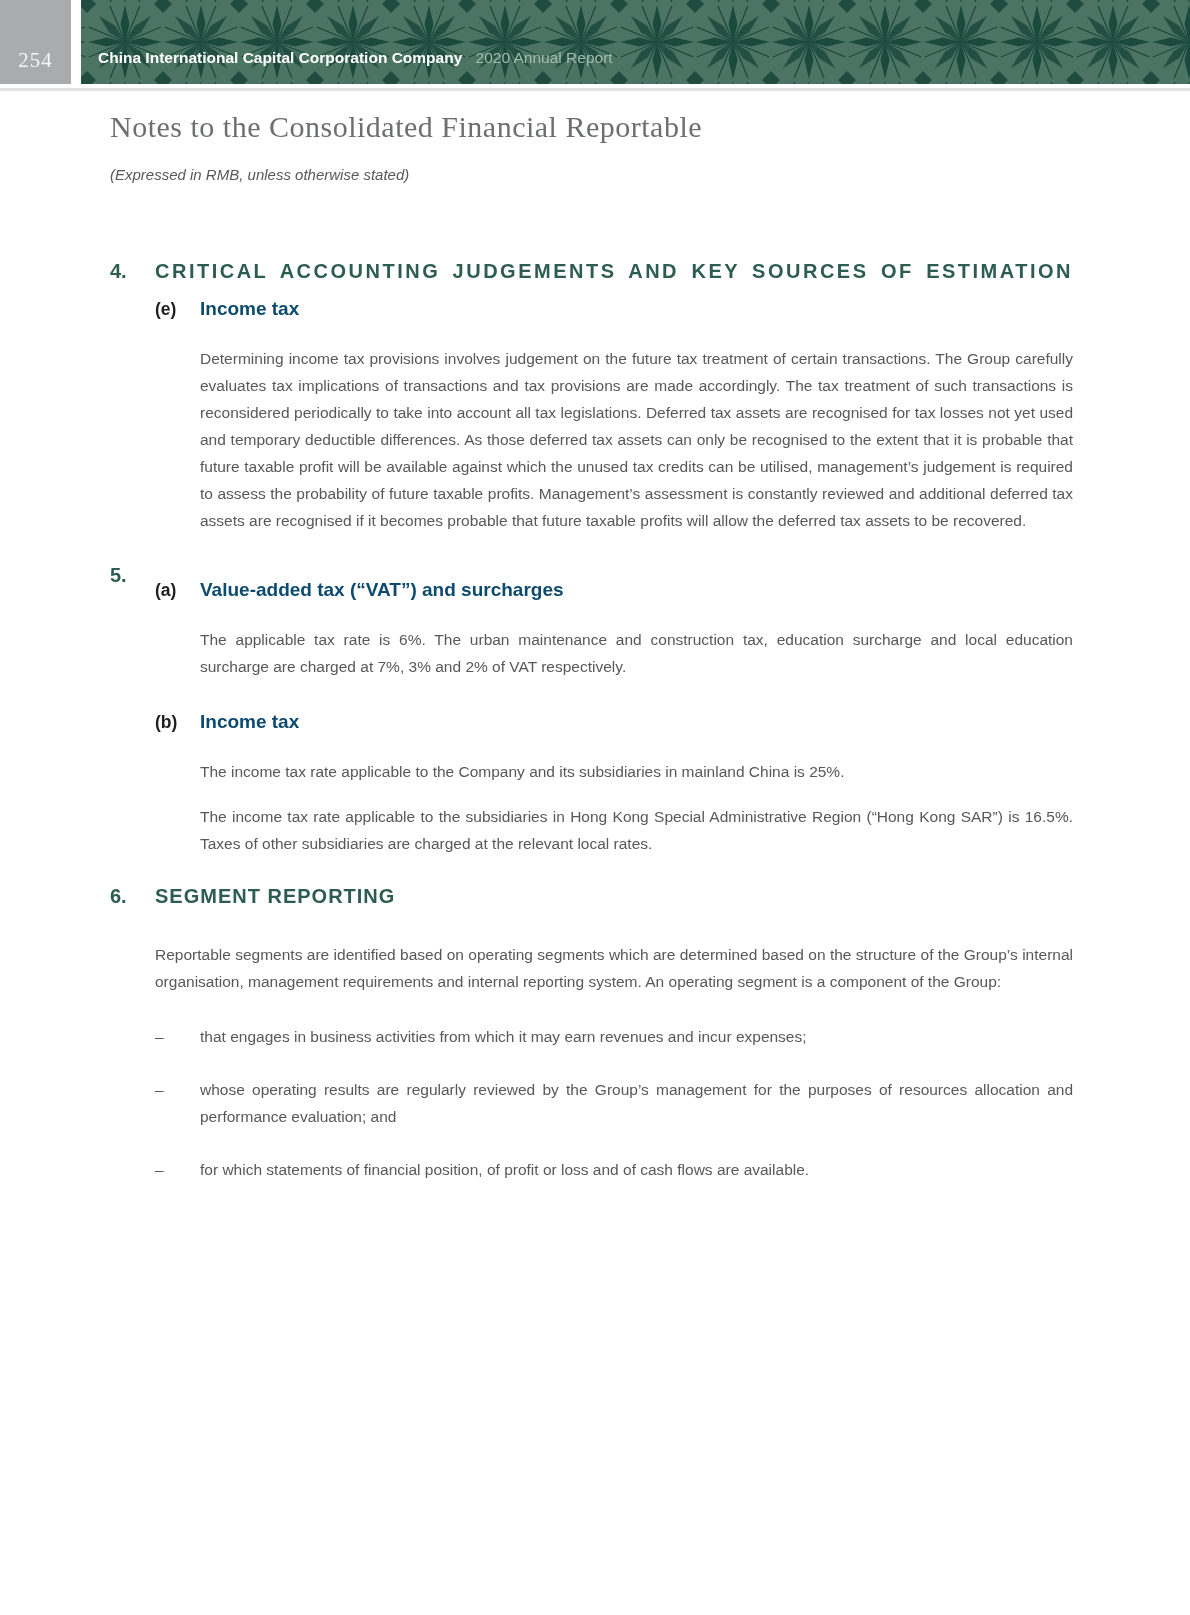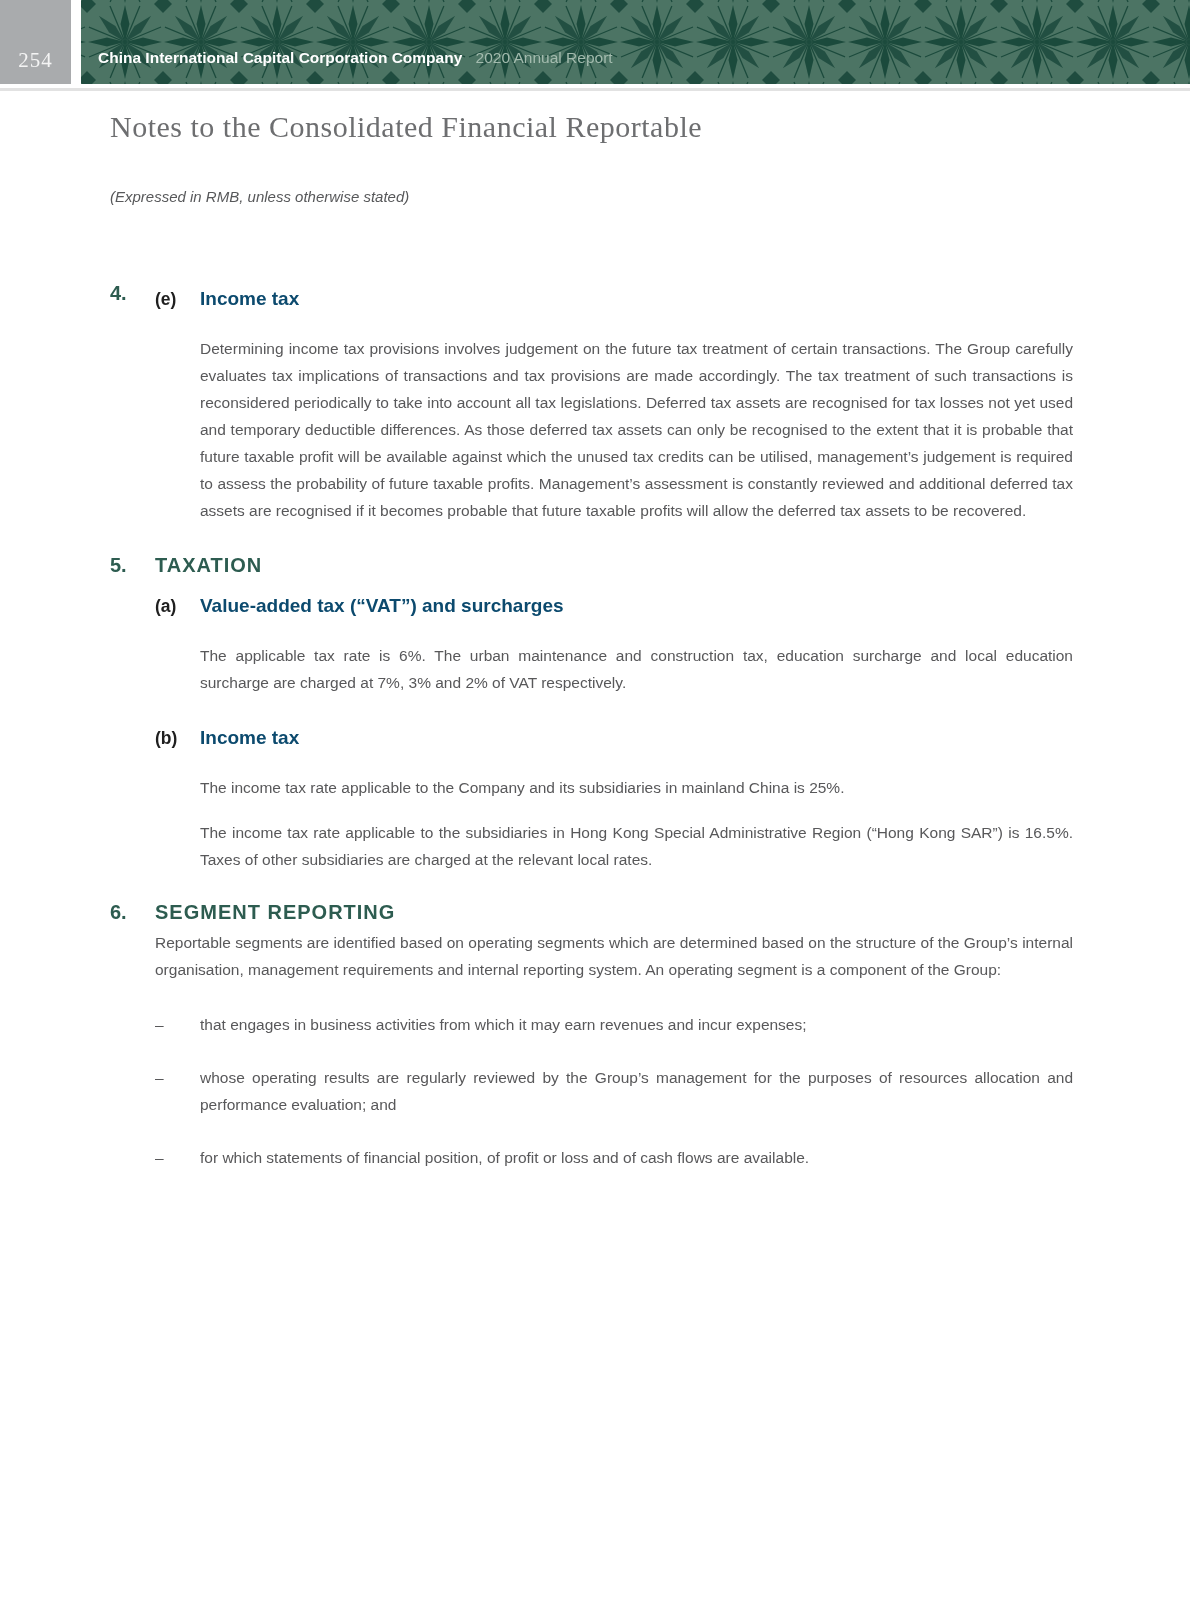--- a/index.html
+++ b/index.html
@@ -53,21 +53,21 @@
   }
   .doc-title {
     font-family: "Liberation Serif", serif;
     font-weight: 400;
     color: #6d6e70;
     font-size: 30px;
     line-height: 36px;
     letter-spacing: 0.5px;
   }
   .doc-subtitle {
-    margin-top: 42px;
+    margin-top: 20px;
     font-style: italic;
     font-size: 15px;
     color: #57585a;
     line-height: 20px;
   }
 
   .section { display: flex; }
   .sec-num {
     width: 45px;
     flex: 0 0 45px;
@@ -135,21 +135,21 @@
   .mt-b { margin-top: 30px; }
 
   .para {
     margin-top: 24px;
     font-size: 15.5px;
     line-height: 27px;
     color: #58585a;
     text-align: justify;
   }
   .para.gap { margin-top: 18px; }
-  .intro.para { margin-top: 4px; }
+  .intro.para { margin-top: 32px; }
 
   .bullet { display: flex; margin-top: 28px; }
   .bullet + .bullet { margin-top: 26px; }
   .bullet-dash {
     width: 45px;
     flex: 0 0 45px;
     font-size: 15.5px;
     line-height: 27px;
     color: #58585a;
   }
@@ -214,34 +214,34 @@
   <div class="header-rule"></div>
 
   <div class="content">
 
     <div class="doc-title">Notes to the Consolidated Financial Reportable</div>
     <div class="doc-subtitle">(Expressed in RMB, unless otherwise stated)</div>
 
     <div class="section sec4">
       <div class="sec-num">4.</div>
       <div class="sec-body">
+        <div class="sec-title-justified">CRITICAL ACCOUNTING JUDGEMENTS AND KEY SOURCES OF ESTIMATION</div>
         <div class="sub mt-e">
           <div class="sub-marker">(e)</div>
           <div class="sub-body">
             <div class="sub-title">Income tax</div>
             <div class="para">Determining income tax provisions involves judgement on the future tax treatment of certain transactions. The Group carefully evaluates tax implications of transactions and tax provisions are made accordingly. The tax treatment of such transactions is reconsidered periodically to take into account all tax legislations. Deferred tax assets are recognised for tax losses not yet used and temporary deductible differences. As those deferred tax assets can only be recognised to the extent that it is probable that future taxable profit will be available against which the unused tax credits can be utilised, management’s judgement is required to assess the probability of future taxable profits. Management’s assessment is constantly reviewed and additional deferred tax assets are recognised if it becomes probable that future taxable profits will allow the deferred tax assets to be recovered.</div>
           </div>
         </div>
       </div>
     </div>
 
     <div class="section sec5">
       <div class="sec-num">5.</div>
       <div class="sec-body">
-        <div class="sec-title">TAXATION</div>
         <div class="sub mt-a">
           <div class="sub-marker">(a)</div>
           <div class="sub-body">
             <div class="sub-title">Value-added tax (“VAT”) and surcharges</div>
             <div class="para">The applicable tax rate is 6%. The urban maintenance and construction tax, education surcharge and local education surcharge are charged at 7%, 3% and 2% of VAT respectively.</div>
           </div>
         </div>
         <div class="sub mt-b">
           <div class="sub-marker">(b)</div>
           <div class="sub-body">

